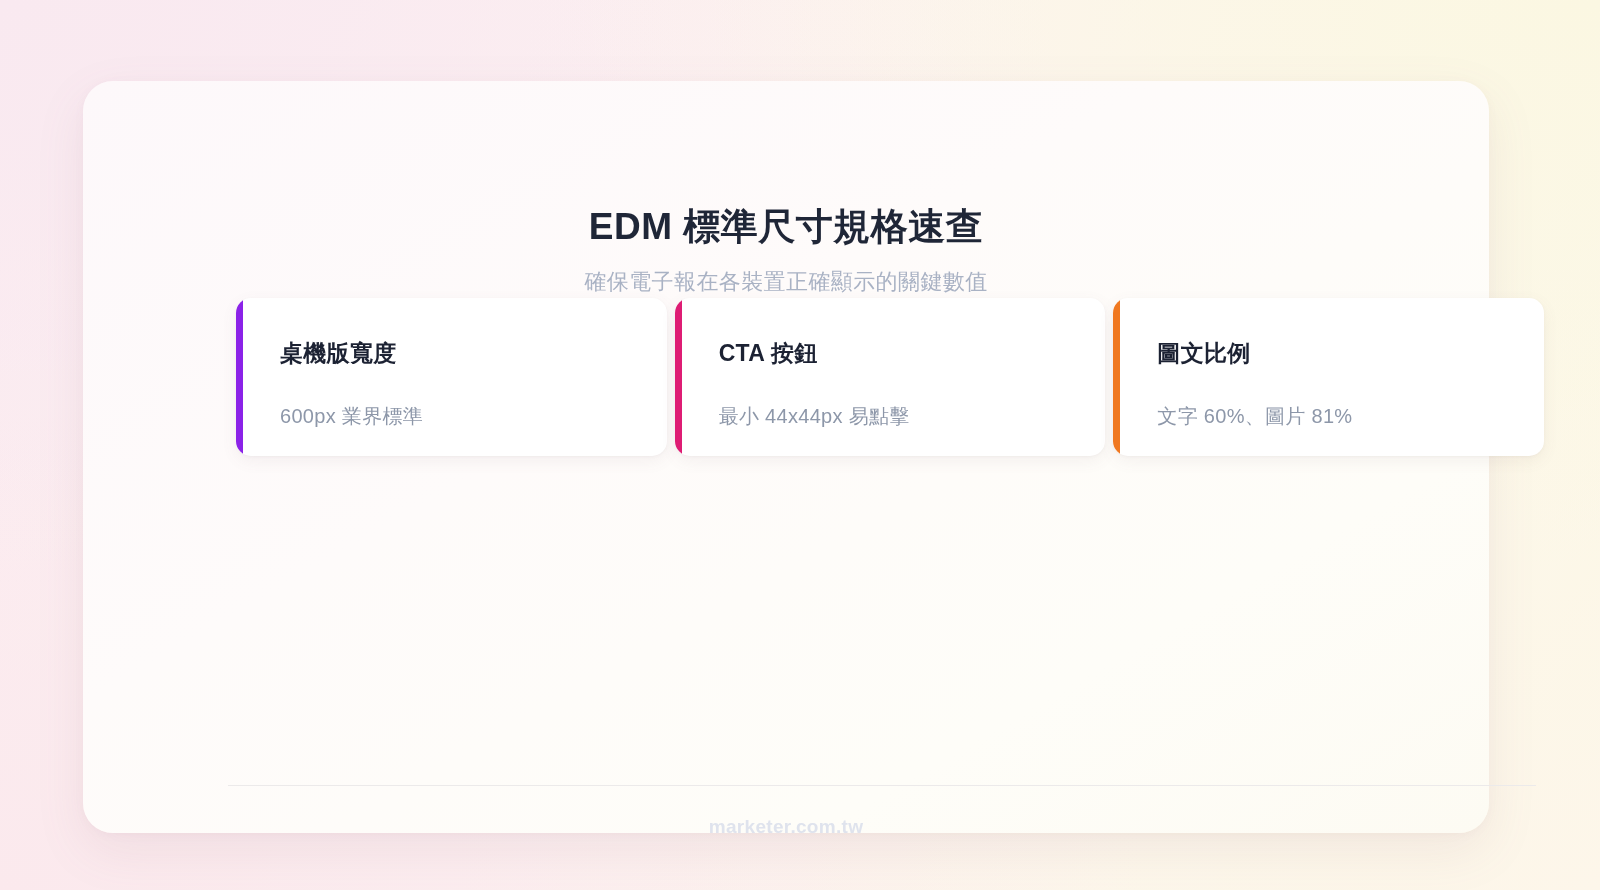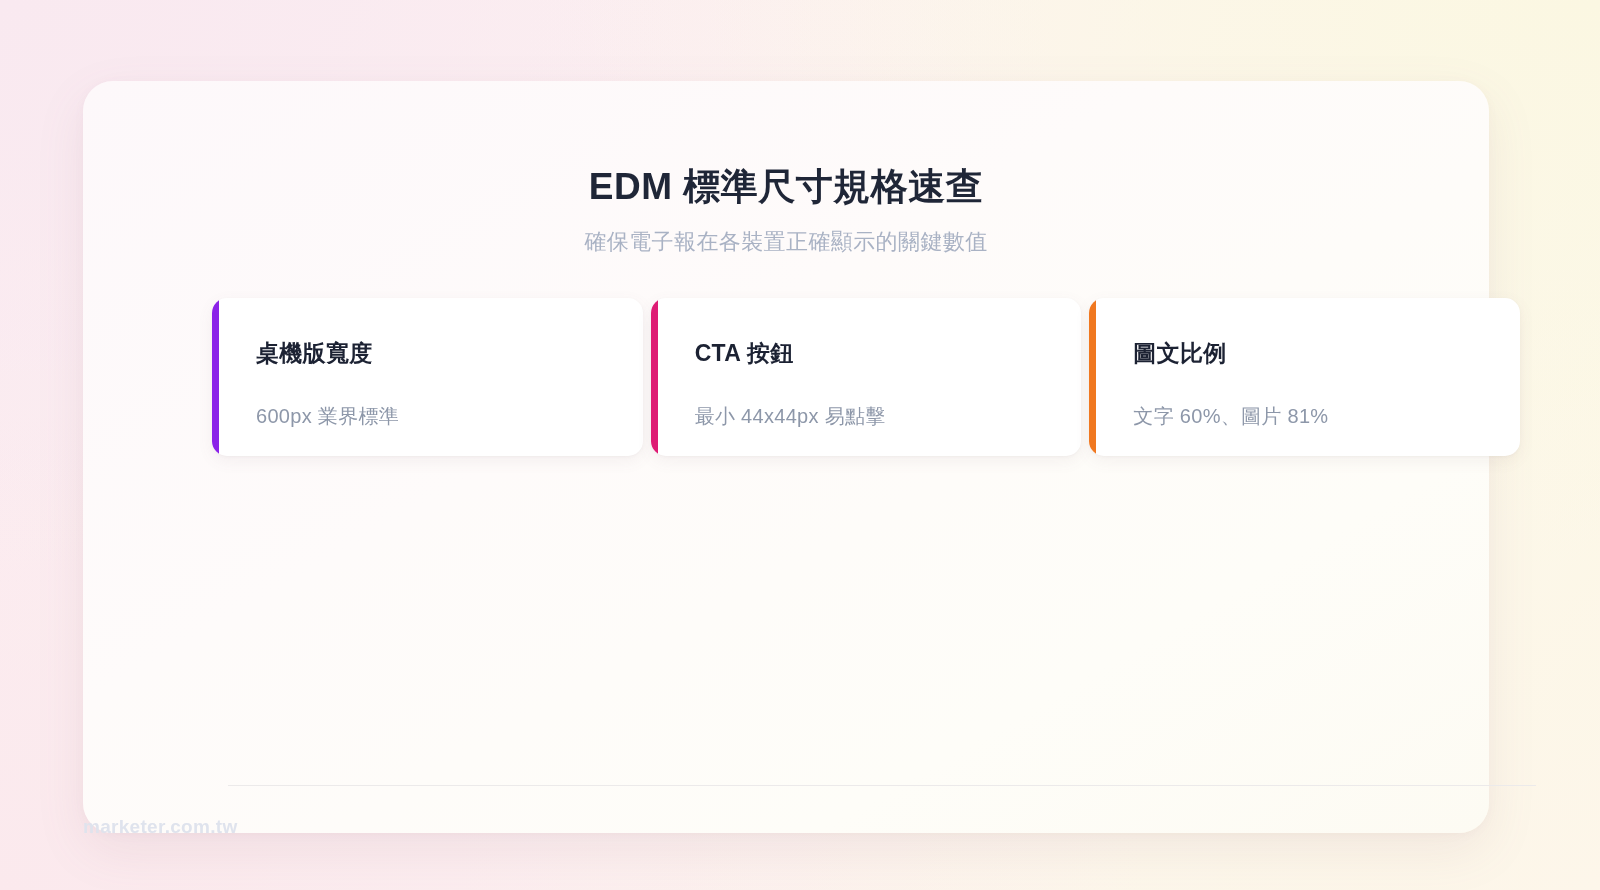--- a/index.html
+++ b/index.html
@@ -24,42 +24,42 @@
   .panel {
     position:absolute;
     left:83px; top:81px;
     width:1406px; height:752px;
     border-radius:30px;
     background:linear-gradient(150deg,#fdf8fa 0%, #fefbfa 40%, #fefdf8 75%, #fdfbf3 100%);
     box-shadow:0 18px 50px rgba(150,110,130,.10), 0 2px 10px rgba(150,110,130,.05);
   }
 
   
-  .header { padding-top:83px; text-align:center; }
+  .header { padding-top:83px; text-align:center;margin-top:40px; }
 
   .title {
     font-size:37px;
     font-weight:700;
     color:#1f2637;
     letter-spacing:.5px;
     line-height:1.25;
   }
 
   .subtitle {
     margin-top:17px;
     font-size:22px;
     font-weight:400;
     color:#a9b2c4;
     letter-spacing:.4px;
   }
 
   
   .grid {
     position:absolute;
-    left:129px; top:217px;
+    left:153px; top:217px;
     width:1308px;
     display:grid;
     grid-template-columns:repeat(3,1fr);
     column-gap:28px;
     row-gap:22px;
     gap:8px;
   }
 
   .card {
     position:relative;
@@ -100,20 +100,21 @@
     position:absolute;
     left:145px; top:704px;
     width:1308px; height:1px;
     background:#eceaea;
   }
 
   .footer {
     position:absolute;
     left:0; top:735px;
     width:100%;
+    text-align:center;
     font-size:19px;
     font-weight:700;
     color:#dfe3ed;
     letter-spacing:.3px;
   }
 </style>
 </head>
 <body>
 
 <div class="panel">

